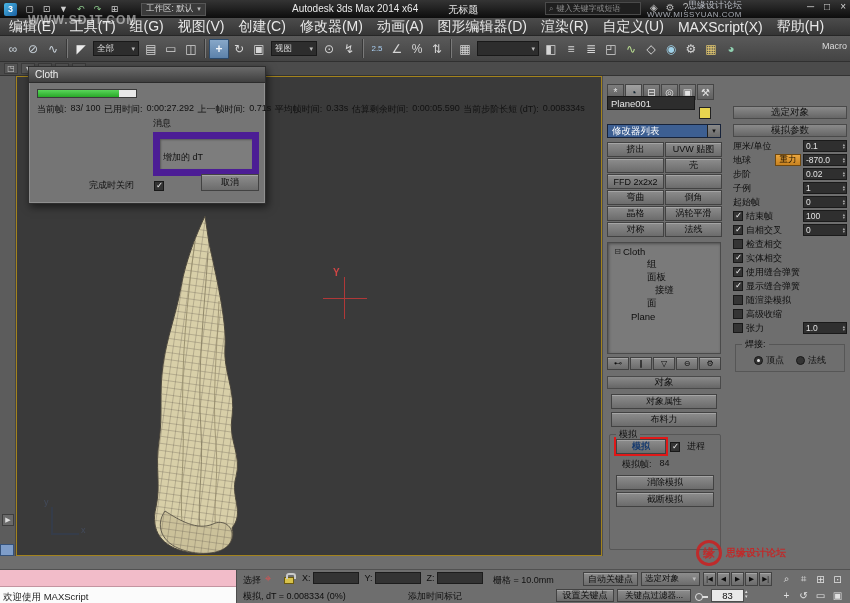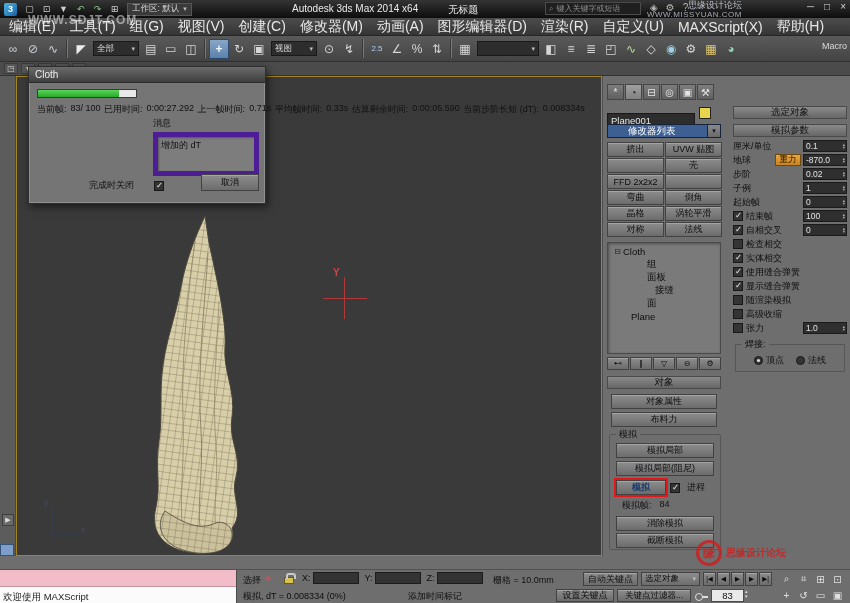--- a/index.html
+++ b/index.html
@@ -3,21 +3,21 @@
 <meta charset="utf-8">
 <style>
 *{margin:0;padding:0;box-sizing:border-box}
 body{background:#222;font-family:"Liberation Sans","DejaVu Sans",sans-serif}
 .screen{position:relative;width:850px;height:603px;background:#6e6e6e;overflow:hidden;color:#111;font-size:10px}
 
 .titlebar{position:absolute;left:0;top:0;width:850px;height:18px;background:linear-gradient(#343434,#0d0d0d);display:flex;align-items:center;gap:3px;padding:0 4px;z-index:20}
 .logo{width:13px;height:13px;background:linear-gradient(135deg,#49b8e8,#1b5fa0);border-radius:2px;color:#fff;font-size:9px;font-weight:bold;display:flex;align-items:center;justify-content:center}
 .qbar{display:flex;gap:2px;margin-left:2px}
 .qicon{width:15px;height:15px;display:flex;align-items:center;justify-content:center;font-size:9px;color:#cfcfcf}
-.ws-drop{height:13px;margin-left:2px;background:#3a3a3a;border:1px solid #565656;color:#d8d8d8;font-size:8.5px;display:flex;align-items:center;gap:4px;padding:0 4px}
+.ws-drop{height:13px;margin-left:16px;background:#3a3a3a;border:1px solid #565656;color:#d8d8d8;font-size:8.5px;display:flex;align-items:center;gap:4px;padding:0 4px}
 .dd{font-size:7px;color:#bbb}
 .title-center{position:absolute;left:292px;top:3px;color:#eaeaea;font-size:10px;display:flex;gap:30px;white-space:nowrap}
 .searchbox{position:absolute;left:545px;top:2px;width:96px;height:13px;background:#1f1f1f;border:1px solid #4a4a4a;display:flex;align-items:center;gap:3px;padding:0 3px;color:#8f8f8f;font-size:8px;white-space:nowrap;overflow:hidden}
 .tr-icons{position:absolute;left:650px;top:2px;display:flex;gap:8px;color:#b5b5b5;font-size:10px}
 .winbtns{position:absolute;right:4px;top:1px;display:flex;gap:10px;color:#d5d5d5;font-size:10px}
 
 .menubar{position:absolute;left:0;top:18px;width:850px;height:18px;background:linear-gradient(#4c4c4c,#353535);border-bottom:1px solid #262626;display:flex;align-items:center;padding-left:2px;z-index:15}
 .menu-item{padding:2px 7px;color:#e8e8e8;font-size:14px;white-space:nowrap}
 
 .toolbar{position:absolute;left:0;top:36px;width:850px;height:26px;background:linear-gradient(#5a5a5a,#444);border-bottom:1px solid #303030;display:flex;align-items:center;padding:0 3px;z-index:10}
@@ -44,23 +44,23 @@
 .calabel{position:absolute;color:#434b5c;font-size:9px}
 
 .timeline{position:absolute;left:16px;top:556px;width:586px;height:13px;background:repeating-linear-gradient(90deg,#6f6f6f 0 5px,#636363 5px 6px);border:1px solid #545454}
 .tslider{position:absolute;left:380px;top:0;width:116px;height:11px;background:linear-gradient(#a2a2a2,#808080);border:1px solid #3f3f3f;display:flex;align-items:center;justify-content:space-between;padding:0 2px;font-size:8.5px;color:#101010}
 .tarrow{font-size:7px;color:#2d2d2d}
 
 .cpanel{position:absolute;left:602px;top:76px;width:248px;height:480px;background:#6e6e6e;border-left:1px solid #4f4f4f}
 .ctabs{position:absolute;left:4px;top:8px;display:flex;gap:1px}
 .ctab{width:17px;height:16px;display:flex;align-items:center;justify-content:center;background:linear-gradient(#7d7d7d,#606060);border:1px solid #454545;color:#e3e3e3;font-size:10px}
 .ctab.active{background:linear-gradient(#a0a0a0,#828282);color:#10222e}
-.namefield{position:absolute;left:4px;top:37px;width:88px;height:14px;background:#2d2d2d;border:1px solid #191919;color:#e6e6e6;font-size:9.5px;display:flex;align-items:center;padding:0 3px}
+.namefield{position:absolute;left:4px;top:20px;width:88px;height:14px;background:#2d2d2d;border:1px solid #191919;color:#e6e6e6;font-size:9.5px;display:flex;align-items:center;padding:0 3px}
 .colorswatch{position:absolute;left:96px;top:31px;width:12px;height:12px;background:#e8d44f;border:1px solid #222}
-.modlist{position:absolute;left:4px;top:48px;width:114px;height:14px;background:#3d5f92;border:1px solid #17233a;color:#fff;font-size:9.5px;display:flex;align-items:center;justify-content:space-between;padding-left:20px}
+.modlist{position:absolute;left:4px;top:48px;width:114px;height:14px;background:#3d5f92;border:1px solid #17233a;color:#fff;font-size:9.5px;display:flex;align-items:center;justify-content:space-between;padding-left:4px}
 .modlist .dbtn{width:13px;height:12px;background:linear-gradient(#8a8a8a,#6a6a6a);border-left:1px solid #222;color:#111;font-size:7px;display:flex;align-items:center;justify-content:center}
 .btn{background:linear-gradient(#8d8d8d,#6c6c6c);border:1px solid #424242;box-shadow:inset 0 1px 0 rgba(255,255,255,.22);color:#0c0c0c;font-size:9px;display:flex;align-items:center;justify-content:center;white-space:nowrap;overflow:hidden}
 .modgrid{position:absolute;left:4px;top:66px;display:grid;grid-template-columns:57px 57px;gap:1px}
 .modbtn{height:15px}
 .stackbox{position:absolute;left:4px;top:166px;width:114px;height:112px;background:#7a7a7a;border:1px solid #4a4a4a;box-shadow:inset 1px 1px 3px rgba(0,0,0,.35);padding-top:2px}
 .stack-item{height:13px;display:flex;align-items:center;font-size:9.5px;color:#0e0e0e}
 .sicon{width:11px;text-align:center;font-size:8px;color:#222;font-style:normal}
 .stackbtns{position:absolute;left:4px;top:281px;display:flex;gap:1px}
 .skbtn{width:22px;height:13px;font-size:8px}
 .rollhdr{position:absolute;height:13px;background:linear-gradient(#8a8a8a,#666);border:1px solid #4a4a4a;color:#0d0d0d;font-size:9.5px;display:flex;align-items:center;justify-content:center}
@@ -121,21 +121,21 @@
 .fspin{position:absolute;left:745px;top:19px;display:flex;flex-direction:column;line-height:5px;font-size:5px;color:#ddd}
 
 .dialog{position:absolute;left:28px;top:66px;width:238px;height:138px;background:#757575;border:1px solid #2e2e2e;box-shadow:2px 3px 8px rgba(0,0,0,.55),inset 0 0 0 1px #8f8f8f;z-index:30}
 .dtitle{height:16px;background:linear-gradient(#6a6a6a,#3f3f3f);color:#f0f0f0;font-size:10px;display:flex;align-items:center;padding:0 6px;border-bottom:1px solid #2c2c2c}
 .progress{position:absolute;left:8px;top:22px;width:100px;height:9px;background:#e8e8e8;border:1px solid #3a3a3a}
 .progress i{display:block;height:100%;background:linear-gradient(#5ad65a,#28a828)}
 .drows{position:absolute;left:8px;top:36px;display:flex;flex-direction:row;gap:3.5px}
 .drow{display:flex;font-size:9px;gap:4px;white-space:nowrap}
 .msggroup{position:absolute;left:124px;top:50px;width:106px}
 .msglabel{font-size:9px}
-.msgbox{margin-top:2px;width:106px;height:44px;background:#7d7d7d;border:5px solid #4c1d95;box-shadow:inset 1px 1px 2px rgba(0,0,0,.3);font-size:9px;padding:2px 3px}
+.msgbox{margin-top:2px;width:106px;height:44px;background:#7d7d7d;border:7px solid #4c1d95;box-shadow:inset 1px 1px 2px rgba(0,0,0,.3);font-size:9px;padding:12px 3px}
 .dbottom{position:absolute;left:60px;top:112px;display:flex;align-items:center;gap:20px;font-size:9px}
 .cancelbtn{position:absolute;left:172px;top:107px;width:58px;height:17px}
 
 .wm-topleft{position:absolute;left:28px;top:13px;font-size:12px;font-weight:bold;letter-spacing:1px;color:rgba(235,235,235,.55);z-index:25}
 .wm-topright{position:absolute;right:108px;top:0;text-align:right;z-index:25;line-height:10px}
 .wm-tr1{font-size:9px;color:rgba(210,215,225,.85)}
 .wm-tr2{font-size:8px;color:rgba(200,205,215,.8);letter-spacing:.5px}
 .wm-logo{position:absolute;left:696px;top:540px;display:flex;align-items:center;gap:4px;z-index:40;opacity:.85}
 .wm-circle{width:26px;height:26px;border:3px solid #cc2020;border-radius:50%;color:#cc2020;font-size:12px;font-weight:bold;display:flex;align-items:center;justify-content:center}
 .wm-logo-text{color:#cc2020;font-size:10px;font-weight:bold;writing-mode:horizontal-tb}
@@ -474,24 +474,20 @@
         <span class="btn skbtn">⊖</span>
         <span class="btn skbtn">⚙</span>
     </div>
 
     <div class="rollhdr" style="left:4px;top:300px;width:114px">对象</div>
     <div class="objbtn btn" style="top:318px">对象属性</div>
     <div class="objbtn btn" style="top:336px">布料力</div>
 
     <div class="simgroup">
       <span class="gtitle">模拟</span>
-      <div class="sgbtns">
-        <div class="btn wbtn">模拟局部</div>
-          <div class="btn wbtn">模拟局部(阻尼)</div>
-      </div>
       <div class="simrow">
         <div class="btn simbtn red-annot">模拟</div>
         <span class="cb on"></span>
         <span>进程</span>
       </div>
       <div class="sframerow">
         <span>模拟帧:</span>
         <span>84</span>
       </div>
       <div class="sgbtns2">

